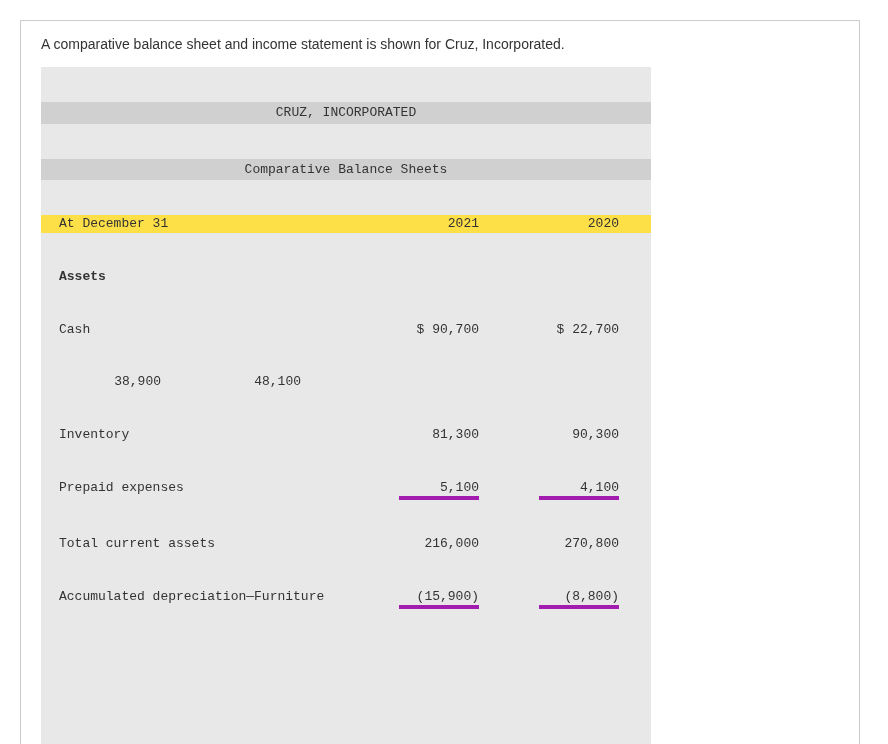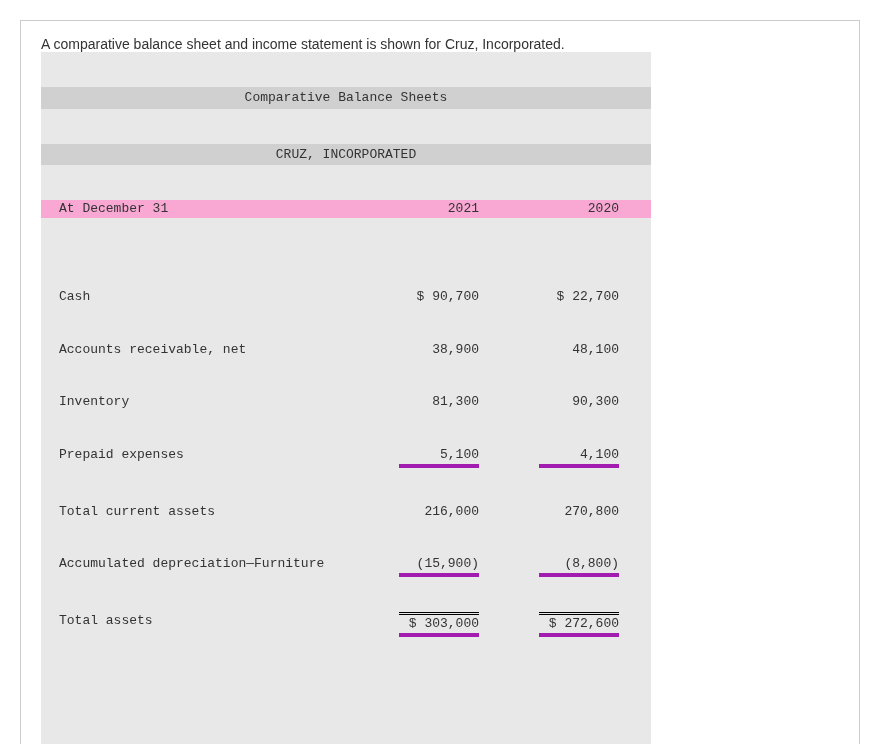--- a/index.html
+++ b/index.html
@@ -1,52 +1,51 @@
 <!DOCTYPE html>
 <html><head>
 <meta charset="utf-8">
 <style>
 body{margin:0;padding:20px;font-family:Arial,sans-serif;font-size:13px;color:#333;background:#fff}
 .container{border:1px solid #ccc;padding:15px 20px 20px;width:840px;box-sizing:border-box}
-.intro{font-size:14px}
+.intro{margin-bottom:15px;font-size:14px}
 .mono{font-family:'Courier New',monospace;font-size:13px;white-space:pre;line-height:1.35}
 .bs-wrap{background:#e8e8e8;width:610px}
 .bs-header{text-align:center;background:#d0d0d0;padding:2px 0}
 .row{display:flex}
 .row .label{width:300px;padding-left:18px}
 .row .c1,.row .c2{width:120px;text-align:right;padding-right:20px}
-.hdr-row{background:#f9a8d4}
+.hdr-row{background:#fde047}
 .hdr-row .label{padding-left:18px}
 .bold{font-weight:bold}
 .u-bot{border-bottom:4px solid #a21caf}
 .dbl-top{border-top:3px double #000}
 .num{display:inline-block;min-width:80px;}
 </style>
 </head>
 <body>
 
 <div class="container">
   <div class="intro">A comparative balance sheet and income statement is shown for Cruz, Incorporated.</div>
 
   <div class="bs-wrap mono">
+    <div class="bs-header">CRUZ, INCORPORATED</div>
     <div class="bs-header">Comparative Balance Sheets</div>
-    <div class="bs-header">CRUZ, INCORPORATED</div>
     <div class="row hdr-row">
       <div class="label">At December 31</div>
       <div class="c1">2021</div>
       <div class="c2">2020</div>
     </div>
-    <div class="row"><div class="c1"></div><div class="c2"></div></div>
+    <div class="row"><div class="label bold">Assets</div><div class="c1"></div><div class="c2"></div></div>
     <div class="row"><div class="label">Cash</div><div class="c1"><span class="num">$ 90,700</span></div><div class="c2"><span class="num">$ 22,700</span></div></div>
-    <div class="row"><div class="label">Accounts receivable, net</div><div class="c1"><span class="num">38,900</span></div><div class="c2"><span class="num">48,100</span></div></div>
+    <div class="row"><div class="c1"><span class="num">38,900</span></div><div class="c2"><span class="num">48,100</span></div></div>
     <div class="row"><div class="label">Inventory</div><div class="c1"><span class="num">81,300</span></div><div class="c2"><span class="num">90,300</span></div></div>
     <div class="row"><div class="label">Prepaid expenses</div><div class="c1"><span class="num u-bot">5,100</span></div><div class="c2"><span class="num u-bot">4,100</span></div></div>
     <div class="row"><div class="label">Total current assets</div><div class="c1"><span class="num">216,000</span></div><div class="c2"><span class="num">270,800</span></div></div>
     <div class="row"><div class="label">Accumulated depreciation—Furniture</div><div class="c1"><span class="num u-bot">(15,900)</span></div><div class="c2"><span class="num u-bot">(8,800)</span></div></div>
-    <div class="row"><div class="label">Total assets</div><div class="c1"><span class="num dbl-top u-bot">$ 303,000</span></div><div class="c2"><span class="num dbl-top u-bot">$ 272,600</span></div></div>
     
     
     
     
     
     
     
     
     
     

